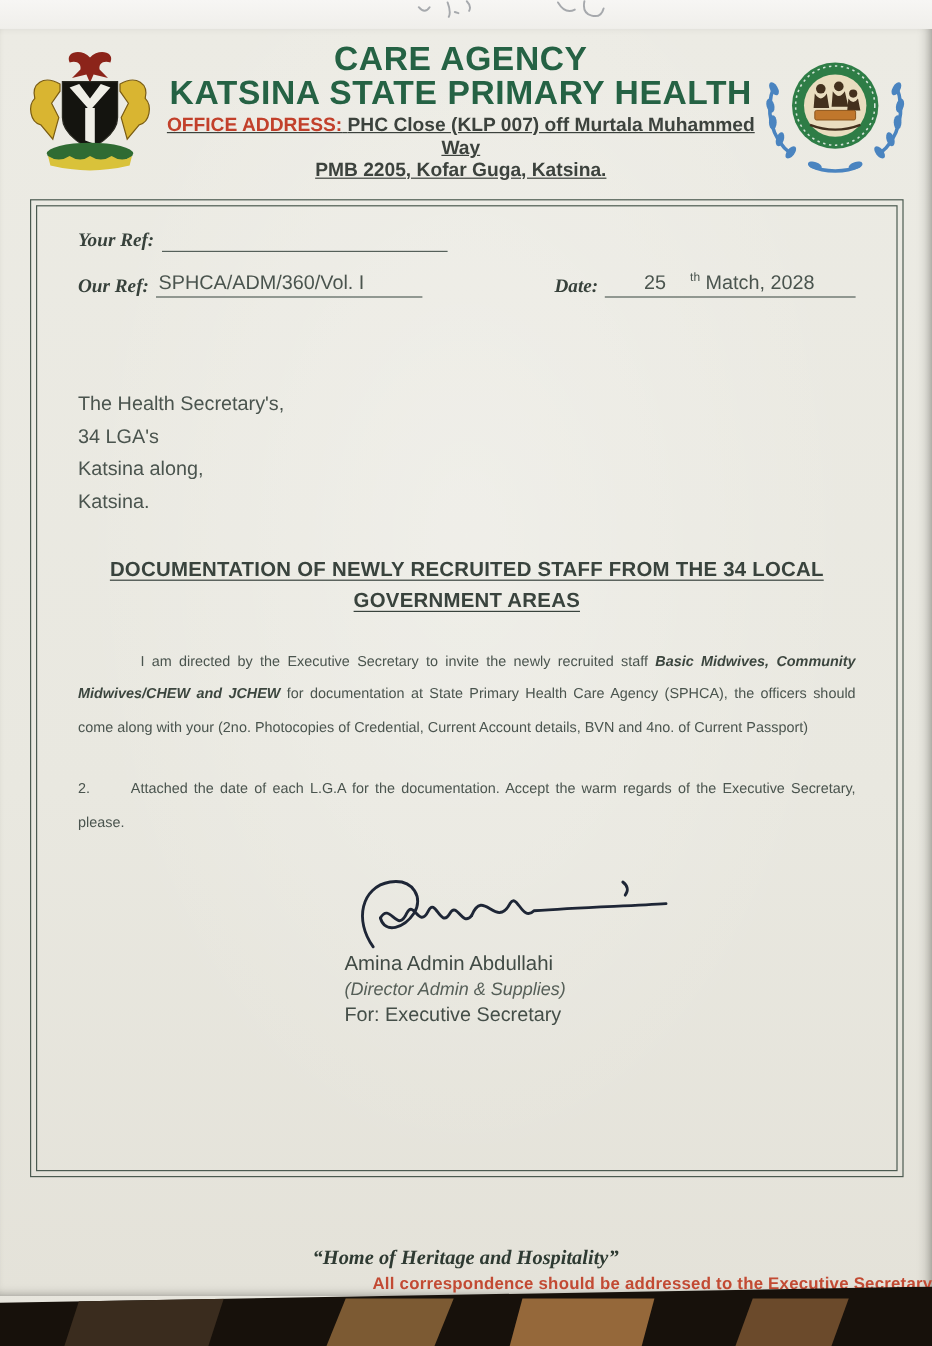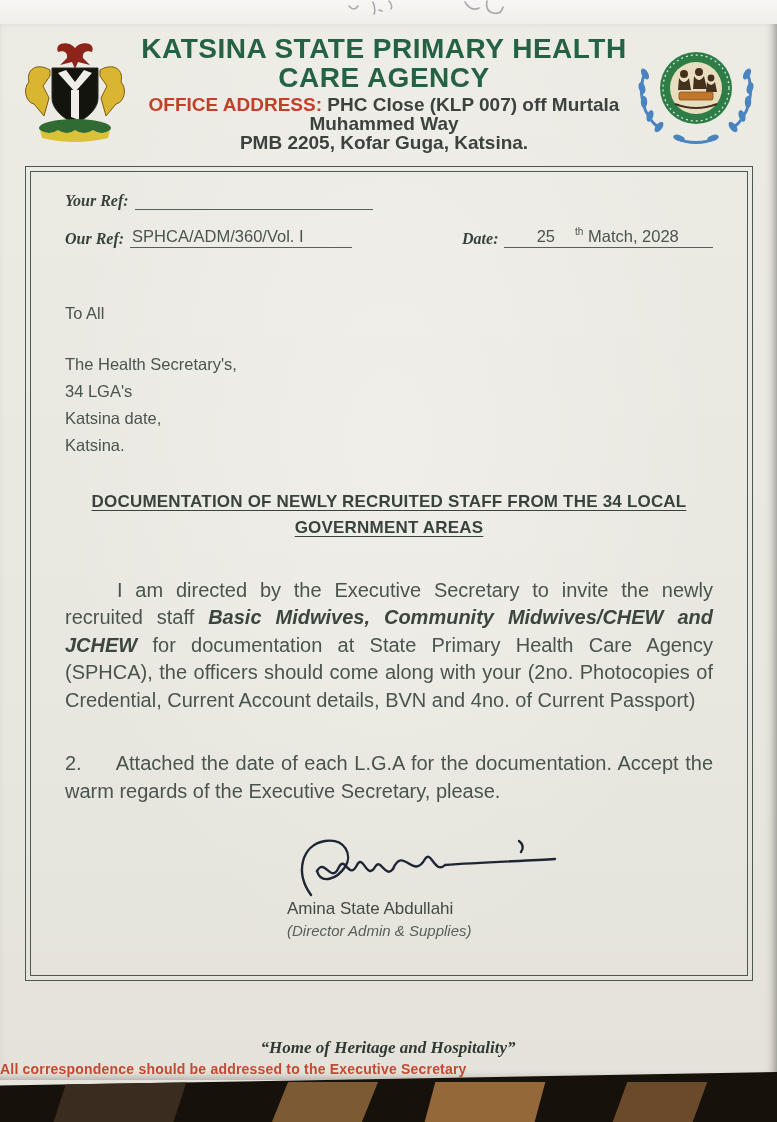--- a/index.html
+++ b/index.html
@@ -42,21 +42,21 @@
 
   
   .letterhead { position:absolute; left:0; top:4px; width:777px; height:118px; }
   .coa { position:absolute; left:16px; top:8px; }
   .agency-logo { position:absolute; right:6px; top:2px; }
   .head-center { position:absolute; left:128px; top:6px; width:512px; text-align:center; }
   .head-title {
     color:#256244; font-weight:bold; font-size:28px; line-height:29px;
     letter-spacing:.5px; font-family:"Liberation Sans", sans-serif;
   }
-  .addr { margin-top:3px; font-size:19px; font-weight:bold; color:#3c423d; line-height:19px; }
+  .addr { margin-top:3px; font-size:16px; font-weight:bold; color:#3c423d; line-height:19px;text-decoration:underline; }
   .addr .red { color:#c2402b; }
 
   
   .letter-box {
     position:absolute; left:25px; top:142px; width:728px; height:815px;
     border:1.5px solid #4b5a50; padding:4px;
   }
   .letter-box-inner {
     width:100%; height:100%; border:1px solid #4b5a50;
     padding:20px 34px 0 34px;
@@ -82,41 +82,41 @@
   .recipient .gap { height:24px; }
 
   .subject {
     margin:30px auto 0 auto; width:92%; text-align:center;
     font-size:17px; font-weight:bold; color:#39433d;
     line-height:26px; letter-spacing:.2px;
   }
   .subject span { text-decoration:underline; text-underline-offset:3px; }
 
   .para {
-    margin-top:36px; font-size:20px; line-height:27.5px;
+    margin-top:24px; font-size:12px; line-height:27.5px;
     color:#4a544e; text-align:justify;
   }
   .para.first { text-indent:52px; }
   .para .emph { font-style:italic; font-weight:bold; color:#3c463f; }
   .para .num { margin-right:34px; }
 
   .sig-block { margin-top:24px; margin-left:222px; width:300px; }
   .sig-img { display:block; margin-left:0; }
   .sig-name  { font-size:17px; color:#414b45; margin-top:-8px; }
   .sig-title { font-size:15px; font-style:italic; color:#565f58; margin-top:3px; }
   .sig-for   { font-size:16.5px; color:#444e48; margin-top:4px; }
 
   
   .motto {
     position:absolute; left:0; top:1014px; width:776px; text-align:center;
     font-family:"Liberation Serif", serif; font-weight:bold; font-style:italic;
     font-size:17px; color:#2e3a32;
   }
   .footer-note {
-    position:absolute; left:0; top:1037px; width:777px; text-align:left;
+    position:absolute; left:0; top:1037px; width:777px; text-align:right;
     font-weight:bold; font-size:14px; color:#c24a33; letter-spacing:.2px;
   }
 </style>
 </head>
 <body>
 
 <div class="photo">
 
   <div class="bg-top">
     <svg class="top-scribble" width="190" height="22" viewBox="0 0 190 22">
@@ -136,22 +136,22 @@
         <path d="M84,34 C98,26 108,34 105,46 C111,52 109,66 100,68 L90,80 L85,62 L91,50 L84,40 Z" fill="#d9b531" stroke="#7a5c12" stroke-width="1"></path>
 
         <path d="M36,32 L82,32 L82,62 C82,78 59,88 59,88 C59,88 36,78 36,62 Z" fill="#14140f" stroke="#2a2a22" stroke-width="1"></path>
         <path d="M59,56 L42,37 L50,34 L59,46 L68,34 L76,37 Z M55,54 L63,54 L63,84 L55,81 Z" fill="#efeee6"></path>
 
         <ellipse cx="59" cy="92" rx="36" ry="9" fill="#2f6b33"></ellipse>
         <path d="M24,94 q9,6 18,0 q9,6 17,0 q9,6 18,0 q9,6 17,0 l-2,8 q-33,8 -66,0 Z" fill="#d9c23a"></path>
       </svg>
 
       <div class="head-center">
+        <div class="head-title">CARE AGENCY</div>
         <div class="head-title">KATSINA STATE PRIMARY HEALTH</div>
-        <div class="head-title">CARE AGENCY</div>
         <div class="addr">
           <div><span class="red">OFFICE ADDRESS:</span> <span>PHC Close (KLP 007) off Murtala Muhammed Way</span></div>
           <div>PMB 2205, Kofar Guga, Katsina.</div>
         </div>
       </div>
 
       <svg class="agency-logo" width="150" height="126" viewBox="0 0 150 126">
 
         <g stroke="#4a84c0" stroke-width="3" fill="none" stroke-linecap="round">
           <path d="M38,98 C22,86 16,62 24,42"></path>
@@ -199,47 +199,47 @@
         </div>
 
         <div class="ref-row second">
           <span class="ref-label">Our Ref:</span>
           <span class="ref-line ourref-line">SPHCA/ADM/360/Vol. I</span>
           <span class="ref-label date-label">Date:</span>
           <span class="ref-line date-line"><span>25</span><sup>th</sup><span> Match, 2028</span></span>
         </div>
 
         <div class="recipient">
-          <div>To All</div>
           <div class="gap"></div>
           <div>The Health Secretary's,</div>
           <div>34 LGA's</div>
-          <div>Katsina date,</div>
+          <div>Katsina along,</div>
           <div>Katsina.</div>
         </div>
 
         <div class="subject">
           <span>DOCUMENTATION OF NEWLY RECRUITED STAFF FROM THE 34 LOCAL GOVERNMENT AREAS</span>
         </div>
 
         <p class="para first"><span>I am directed by the Executive Secretary to invite the newly recruited staff </span><span class="emph">Basic Midwives, Community Midwives/CHEW and JCHEW</span><span> for documentation at State Primary Health Care Agency (SPHCA), the officers should come along with your (2no. Photocopies of Credential, Current Account details, BVN and 4no. of Current Passport)</span></p>
 
         <p class="para"><span class="num">2.</span><span>Attached the date of each L.G.A for the documentation. Accept the warm regards of the Executive Secretary, please.</span></p>
 
         <div class="sig-block">
           <svg class="sig-img" width="290" height="78" viewBox="0 0 290 78">
             <g fill="none" stroke="#1e2636" stroke-width="2.4" stroke-linecap="round">
               <path d="M24,66 C8,44 14,16 38,12 C58,9 66,26 58,38 C50,50 34,56 30,42"></path>
               <path d="M30,42 C38,28 44,56 52,38 C58,26 62,52 70,36 C76,24 80,52 88,38 C94,28 98,50 106,40"></path>
               <path d="M106,40 C116,16 126,52 138,30 C144,20 148,46 158,36 C196,33 240,32 268,30"></path>
               <path d="M232,12 C236,15 237,19 234,23"></path>
             </g>
           </svg>
-          <div class="sig-name">Amina State Abdullahi</div>
+          <div class="sig-name">Amina Admin Abdullahi</div>
           <div class="sig-title">(Director Admin &amp; Supplies)</div>
+          <div class="sig-for">For: Executive Secretary</div>
         </div>
 
       </div>
     </div>
 
     <div class="motto">“Home of Heritage and Hospitality”</div>
     <div class="footer-note">All correspondence should be addressed to the Executive Secretary</div>
 
   </div>
 

